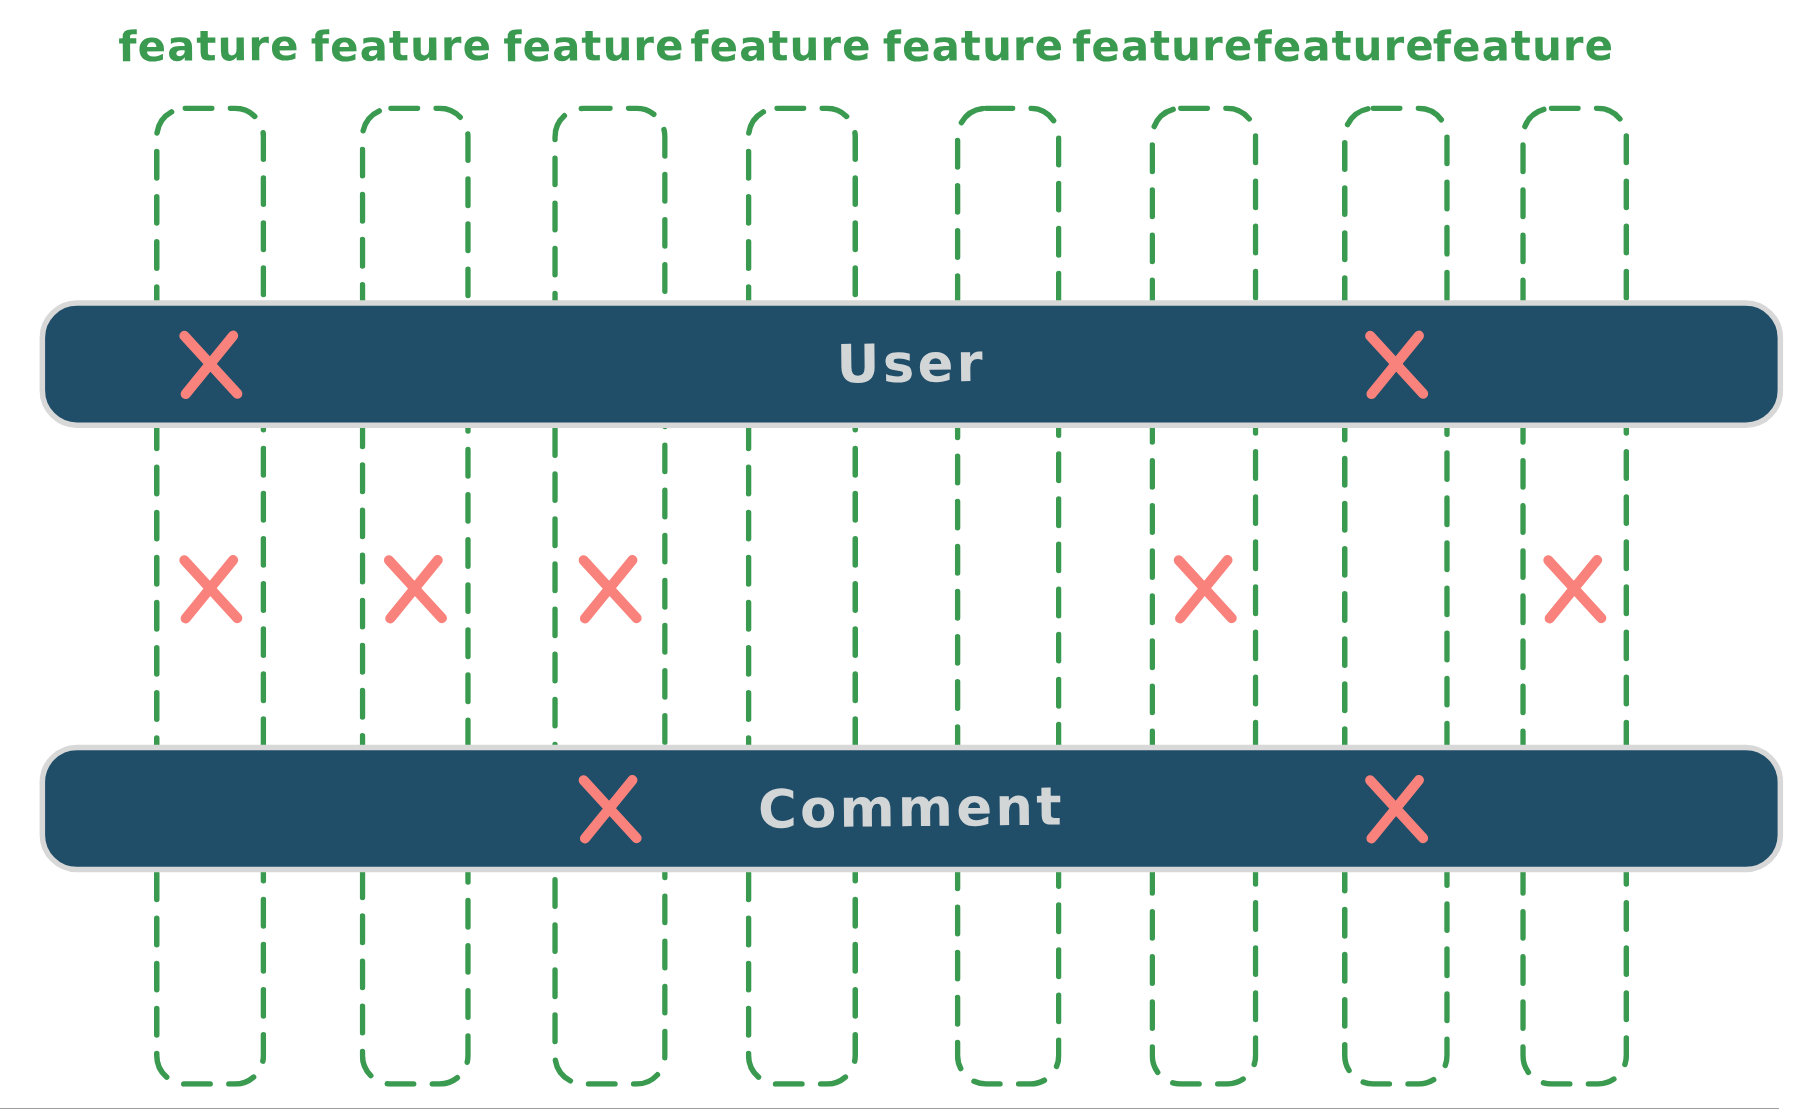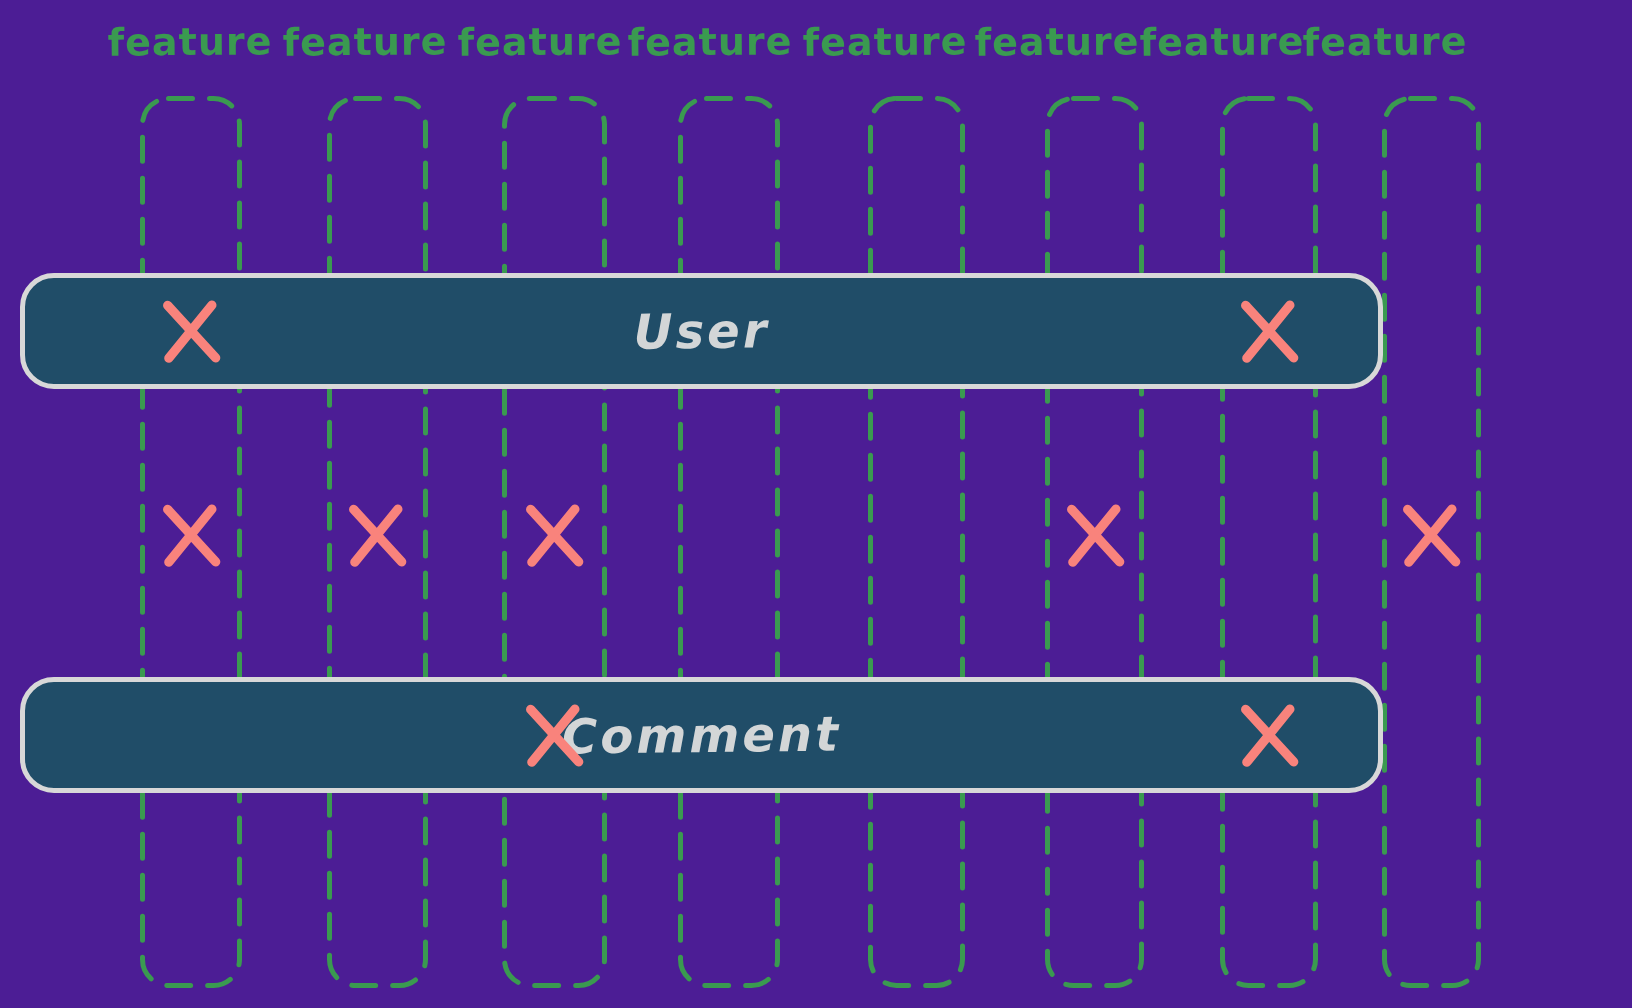--- a/index.html
+++ b/index.html
@@ -1,31 +1,30 @@
 <!DOCTYPE html>
 <html><head>
 <meta charset="utf-8">
 <style>
   html,body{margin:0;padding:0;background:#000;}
   #stage{
-    position:relative;width:1632px;height:1008px;overflow:hidden;background:#4c1d95;
+    position:relative;width:1632px;height:1008px;overflow:hidden;background:#ffffff;
     font-family:"DejaVu Sans","Liberation Sans",sans-serif;
   }
   .col-label{
     position:absolute;top:18px;width:170px;height:48px;line-height:48px;
     text-align:center;font-size:38px;font-weight:bold;letter-spacing:1px;
     transform:rotate(-0.5deg);
   }
   .col-rect{position:absolute;top:96px;height:892px;}
   .col-rect svg{display:block;width:100%;height:100%;}
   .bar{
-    position:absolute;left:20px;width:1363px;height:116px;
+    position:absolute;left:36px;width:1585px;height:116px;
     border:5px solid #d8d8d8;border-radius:34px;box-sizing:border-box;
     background:#204d68;
-    font-style:italic;
   }
   .bar-label{
     position:absolute;left:0;right:0;top:0;bottom:0;
     display:flex;align-items:center;justify-content:center;
     font-size:48px;font-weight:600;letter-spacing:3px;
     transform:rotate(-0.6deg);
   }
   .xmark{position:absolute;width:66px;height:66px;transform:rotate(-2deg);}
   .xmark svg{display:block;width:100%;height:100%;}
 </style>

